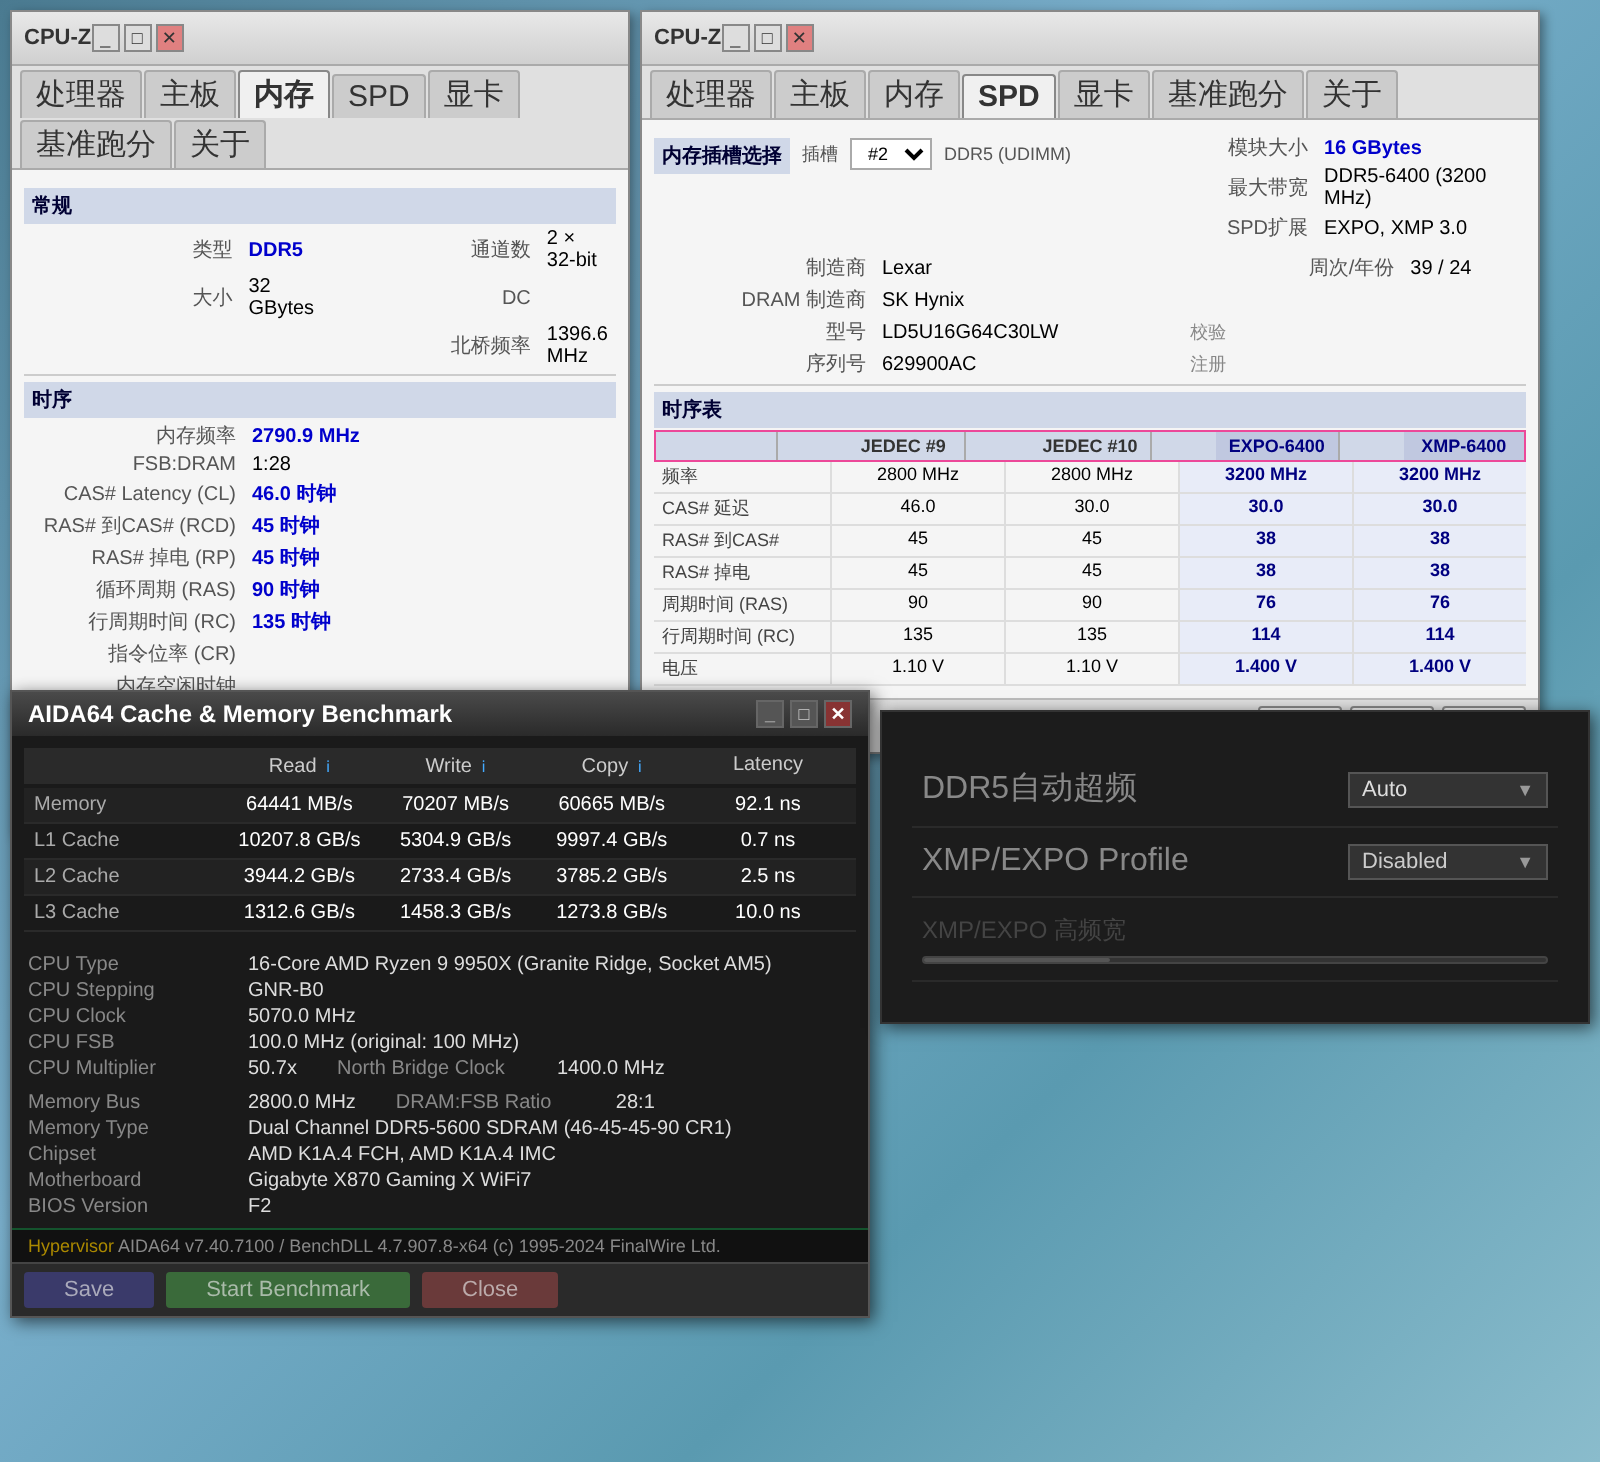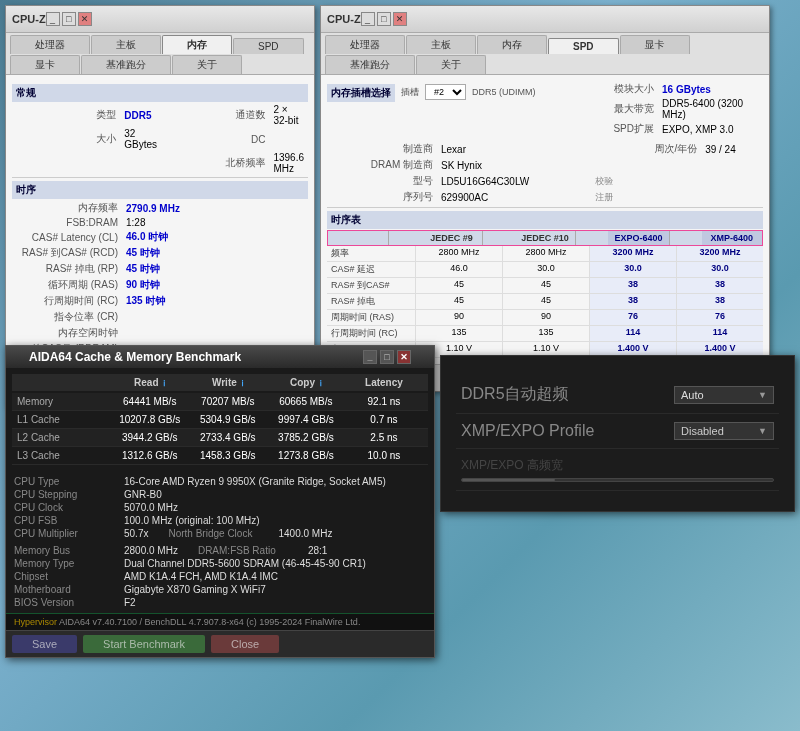--- a/index.html
+++ b/index.html
@@ -98,45 +98,45 @@
       align-items: center;
       justify-content: center;
       cursor: pointer;
       color: #333;
     }
     .title-btn.close { background: #e08080; }
 
     
     .aida-title-bar {
       background: linear-gradient(to bottom, #4a4a4a, #2a2a2a);
-      padding: 4px 23px;
+      padding: 4px 8px;
       display: flex;
       align-items: center;
       justify-content: space-between;
       color: #fff;
       font-size: 12px;
       font-weight: bold;
     }
 
     
     .tab-bar {
       background: #e0e0e0;
       display: flex;
       align-items: flex-end;
       padding: 2px 4px 0;
       border-bottom: 1px solid #aaa;
       flex-wrap: wrap;
       gap: 1px;
     }
     .tab {
-      padding: 2px 24px;
+      padding: 2px 7px;
       background: #ccc;
       border: 1px solid #aaa;
       border-bottom: none;
-      font-size: 10px;
+      font-size: 15px;
       cursor: pointer;
       color: #333;
       border-radius: 2px 2px 0 0;
     }
     .tab.active {
       background: #f0f0f0;
       border-color: #888;
       font-weight: bold;
     }
 
@@ -236,21 +236,21 @@
       display: flex;
       background: #2a2a2a;
       padding: 3px 5px;
       margin-bottom: 2px;
     }
     .aida-col-header {
       flex: 1;
       font-size: 10px;
       color: #ccc;
       text-align: center;
-      font-weight: bold;
+      font-weight: normal;
     }
     .aida-col-header:first-child { text-align: left; flex: 1.2; }
 
     .aida-row {
       display: flex;
       padding: 3px 5px;
       border-bottom: 1px solid #2a2a2a;
       align-items: center;
     }
     .aida-row:nth-child(even) { background: #222; }

